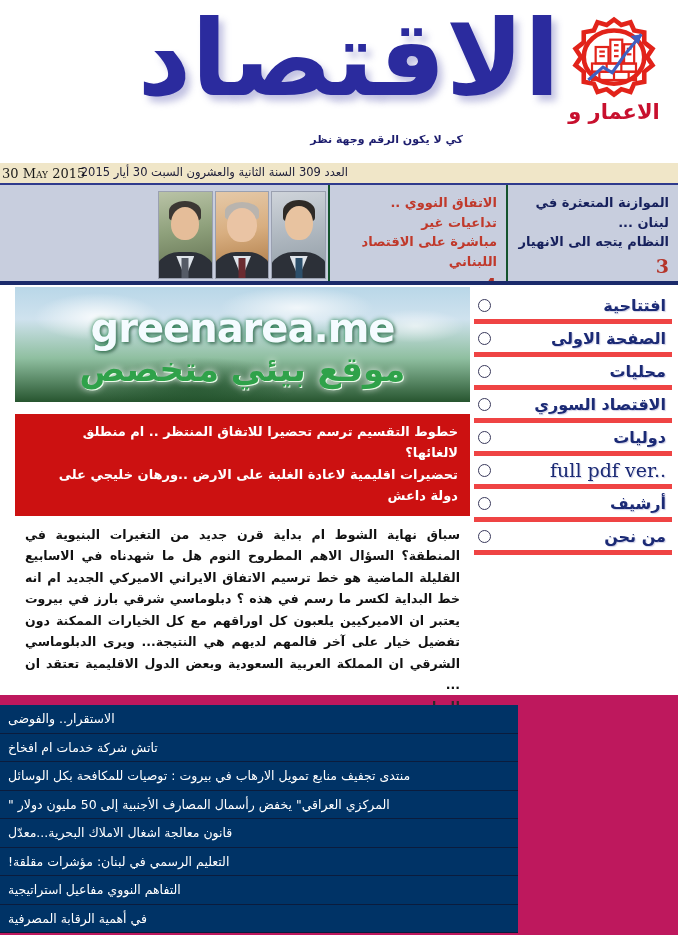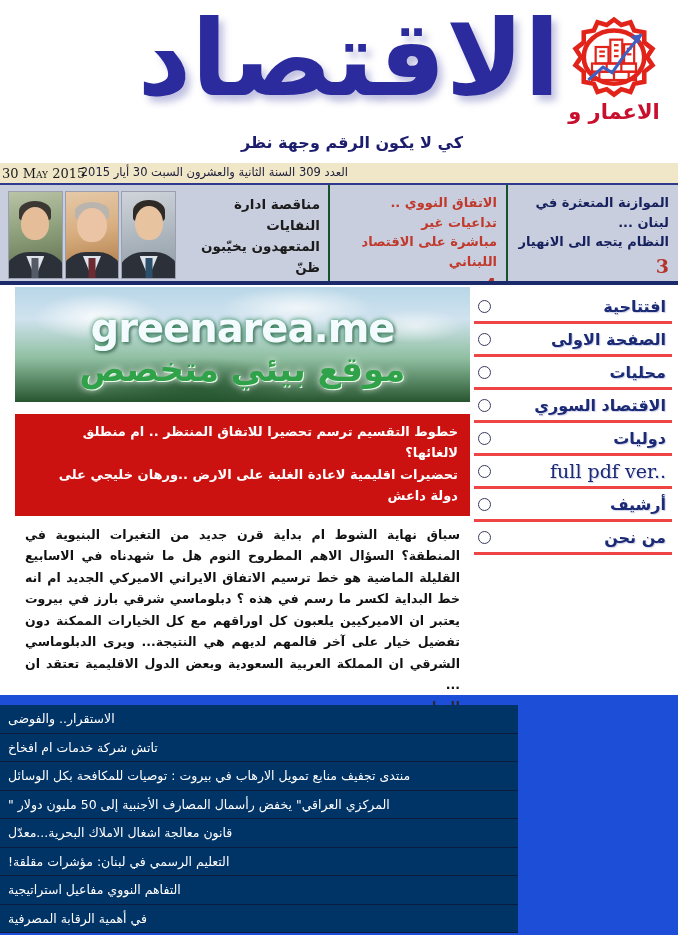--- a/index.html
+++ b/index.html
@@ -4,21 +4,21 @@
 <title>Al-Iqtisad</title>
 <style>
   * { box-sizing: border-box; }
   html, body {
     margin: 0; padding: 0;
     width: 678px; height: 935px;
     background: #ffffff;
     font-family: "DejaVu Sans", "Liberation Sans", sans-serif;
     overflow: hidden;
   }
-  .page { position: relative; width: 678px; height: 935px; background:#1d4ed8; }
+  .page { position: relative; width: 678px; height: 935px; background:#be185d; }
 
   
   .masthead {
     position: relative;
     height: 163px;
     background: #ffffff;
     overflow: hidden;
   }
   .masthead-title {
     position: absolute;
@@ -48,21 +48,21 @@
     margin-top: -2px;
     direction: rtl;
     white-space: nowrap;
   }
   .tagline {
     position: absolute;
     right: 215px;
     top: 133px;
     font-family: "DejaVu Sans", sans-serif;
     font-weight: bold;
-    font-size: 16px;
+    font-size: 11px;
     color: #1d1d6e;
     letter-spacing: 1px;
     white-space: nowrap;
     direction: rtl;
   }
 
   
   .issuebar {
     position: relative;
     height: 22px;
@@ -157,21 +157,21 @@
   
   .nav-col {
     width: 208px;
     background: #ffffff;
     padding: 6px 6px 0 4px;
   }
   .nav-item {
     display: flex; flex-direction: row; align-items: center;
     justify-content: flex-start;
     height: 33px;
-    border-bottom: 3px solid #ef4444;
+    border-bottom: 5px solid #ef4444;
     padding: 0 6px 0 4px;
     direction: rtl;
     cursor: pointer;
   }
   .nav-label {
     flex: 1;
     text-align: right;
     font-family: "DejaVu Sans", sans-serif;
     font-weight: bold;
     font-size: 16px;
@@ -360,25 +360,20 @@
       <div class="teaser-page">3</div>
     </div>
 
     <div class="teaser t-mid">
       <div class="teaser-headline red">الاتفاق النووي .. تداعيات غير</div>
       <div class="teaser-headline red">مباشرة  على الاقتصاد اللبناني</div>
       <div class="teaser-page">4</div>
     </div>
 
     <div class="teaser t-left">
-      <div class="teaser-text-col">
-        <div class="teaser-headline">مناقصة ادارة النفايات</div>
-        <div class="teaser-headline">المتعهدون يخيّبون ظنّ</div>
-        <div class="teaser-headline">الحكومة</div>
-      </div>
       <div class="photos">
         <div class="photo p1">
           <div class="bg"></div>
           <div class="hair" style="top:8px;width:32px;height:22px;background:#2e2a26;"></div>
           <div class="face" style="top:14px;width:28px;height:34px;background:#e8c3a0;"></div>
           <div class="suit"></div>
             <div class="shirt"></div>
             <div class="tie" style="background:#2c4f6b;"></div>
         </div>
         <div class="photo p2">

